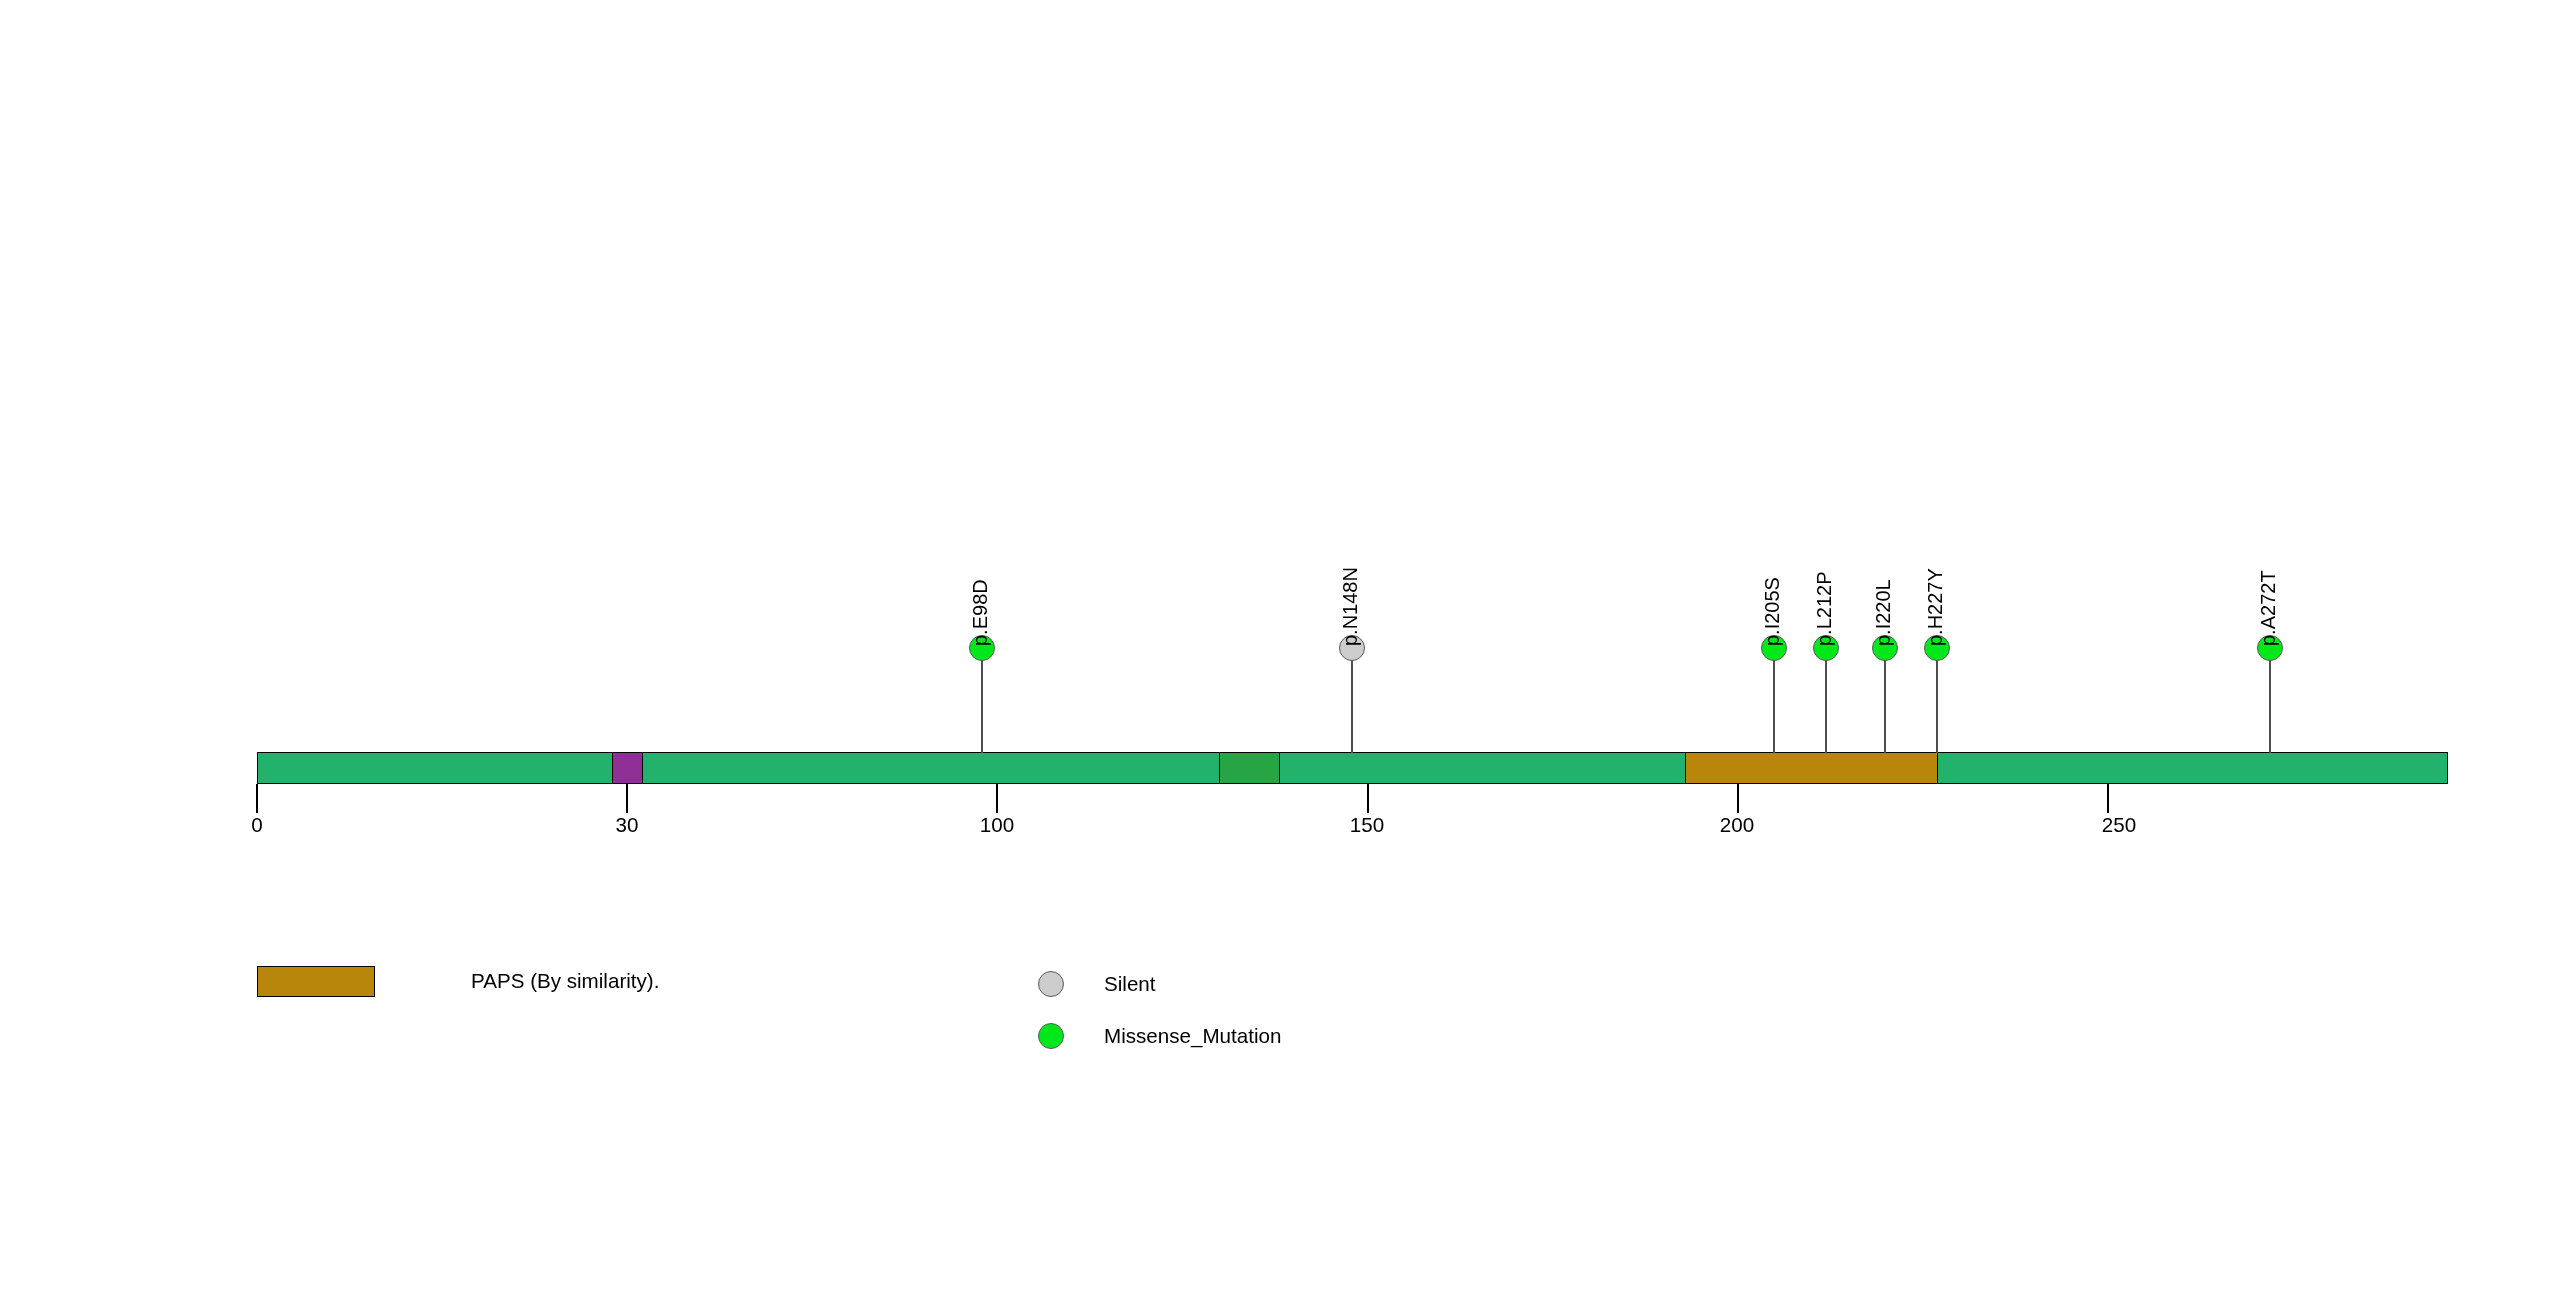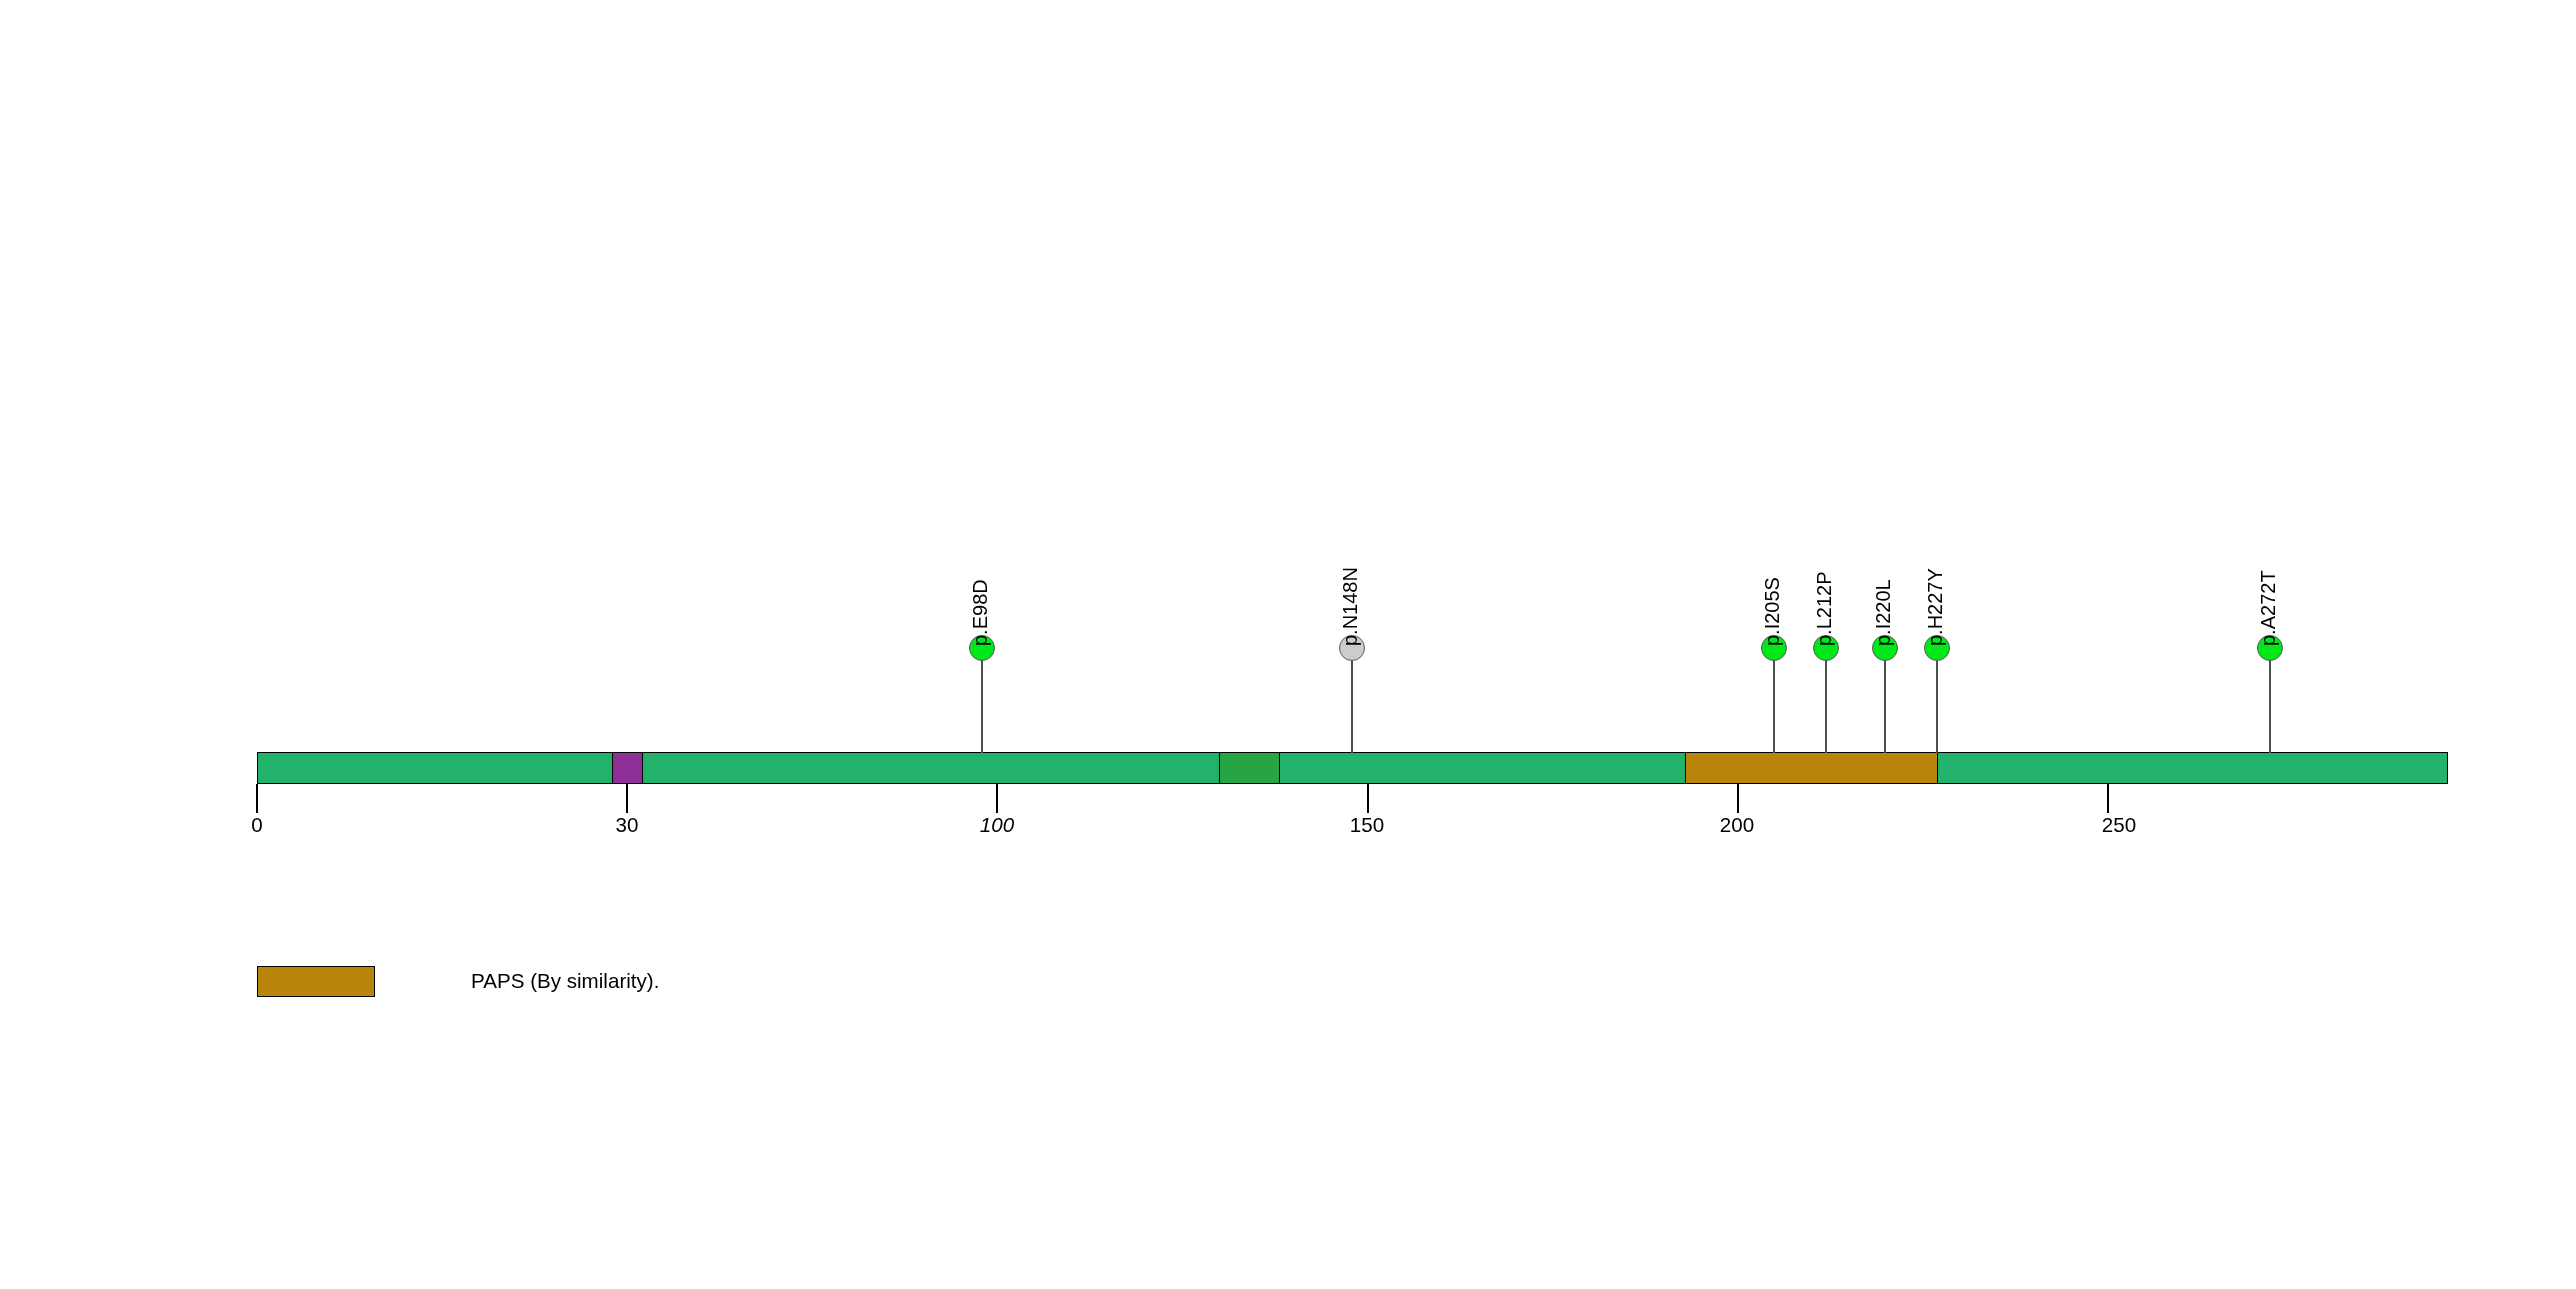--- a/index.html
+++ b/index.html
@@ -193,29 +193,39 @@
         <div class="lolli-label" style="left: 7.6px; top: 626px;">p.A272T</div>
       </div>
     </div>
 
   <div id="axis">
       <div class="axis-tick" style="left: 256px;"></div>
       <div class="axis-label" style="left: 257px;">0</div>
       <div class="axis-tick" style="left: 626px;"></div>
       <div class="axis-label" style="left: 627px;">30</div>
       <div class="axis-tick" style="left: 996px;"></div>
-      <div class="axis-label" style="left: 997px; font-style: italic;">100</div>
+      <div class="axis-label" style="left: 997px;">100</div>
       <div class="axis-tick" style="left: 1367px;"></div>
       <div class="axis-label" style="left: 1367px; text-align: right;">150</div>
       <div class="axis-tick" style="left: 1737px;"></div>
       <div class="axis-label" style="left: 1737px;">200</div>
       <div class="axis-tick" style="left: 2107px;"></div>
       <div class="axis-label" style="left: 2107px; margin-left: 12px;">250</div>
     </div>
 
   <div id="domain-legend">
     <div class="swatch" style="background: rgb(184, 134, 11);"></div>
     <div class="legend-text">PAPS (By similarity).</div>
   </div>
 
+  <div id="mutation-legend">
+      <div class="mut-legend-row">
+        <div class="mut-legend-dot" style="background: rgb(204, 204, 204);"></div>
+        <div class="mut-legend-text">Silent</div>
+      </div>
+      <div class="mut-legend-row">
+        <div class="mut-legend-dot" style="background: rgb(0, 232, 26);"></div>
+        <div class="mut-legend-text">Missense_Mutation</div>
+      </div>
+    </div>
 
 </div>
 
 
 </body></html>

